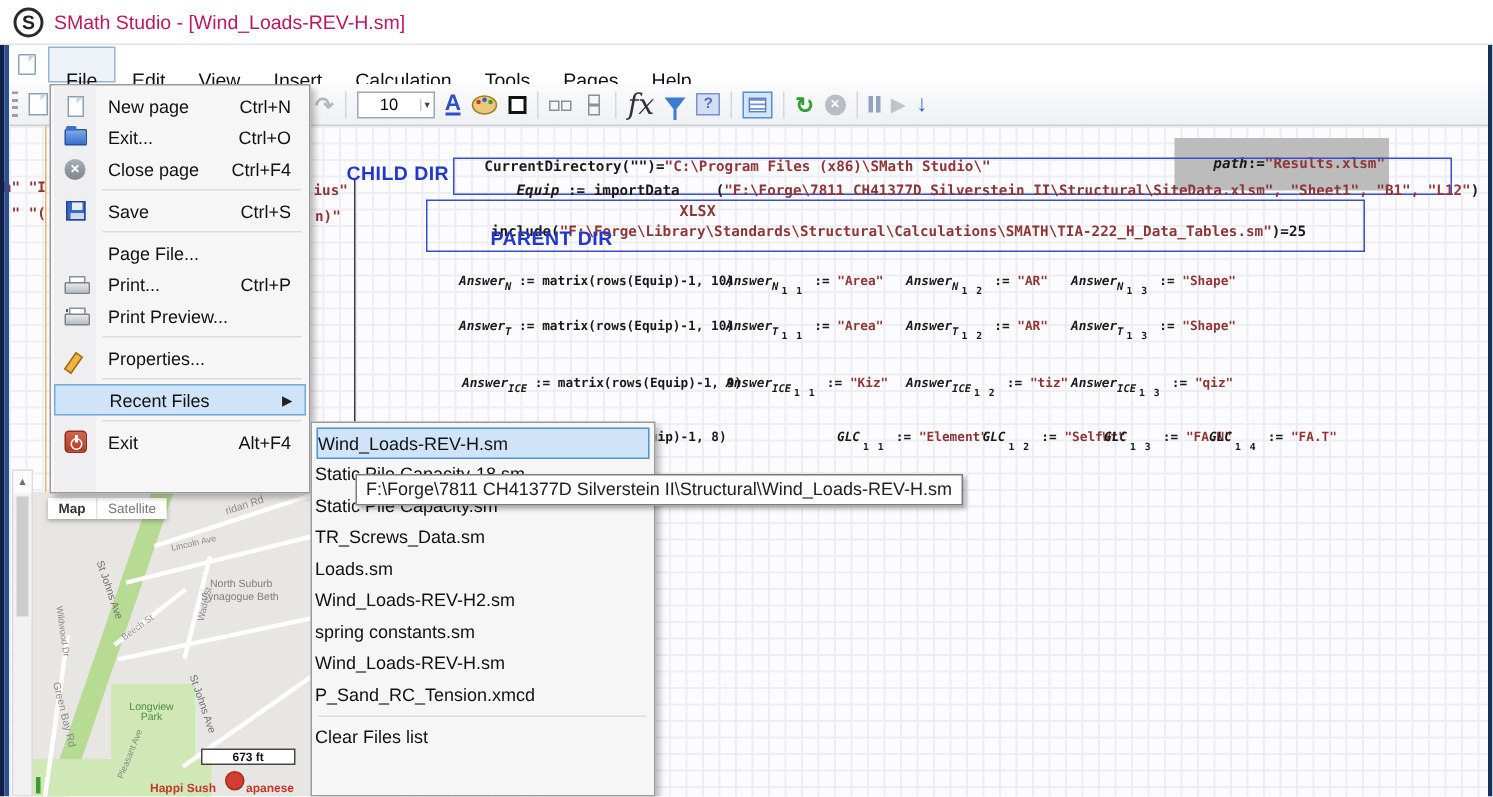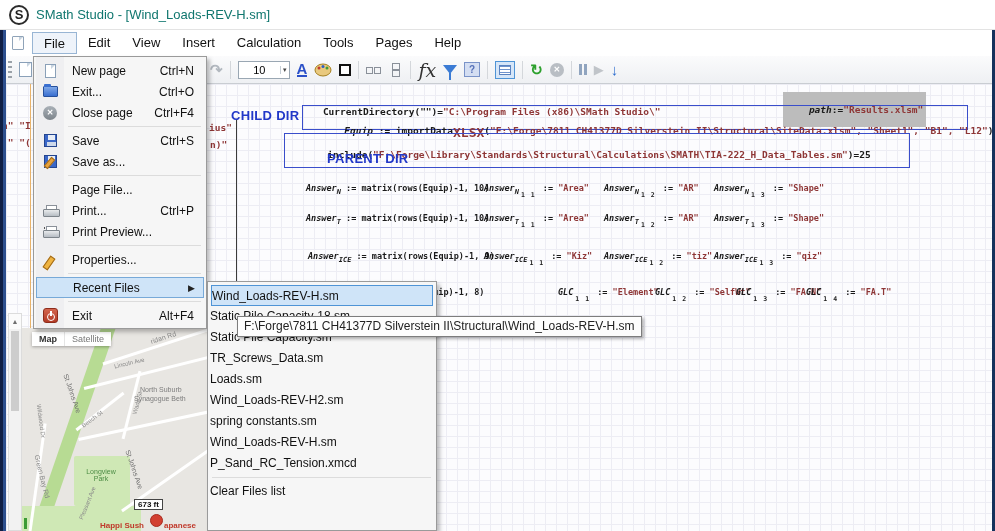--- a/index.html
+++ b/index.html
@@ -3,29 +3,29 @@
 <meta charset="utf-8">
 <style>
   * { margin:0; padding:0; box-sizing:border-box; }
   html,body { width:995px; height:531px; overflow:hidden; font-family:"Liberation Sans", sans-serif; }
   .abs { position:absolute; }
   #win { position:relative; width:995px; height:531px; background:#fff; }
 
   
   #titlebar { left:0; top:0; width:995px; height:30px; background:#fff; border-bottom:1px solid #e3e3e3; }
   #slogo { left:9px; top:5px; width:20px; height:20px; border:2px solid #2b2b2b; border-radius:50%; text-align:center; line-height:16px; font-weight:bold; font-size:13px; color:#222; background:#fff; }
-  #title { left:36px; top:7px; font-size:13px; color:#0f766e; }
+  #title { left:36px; top:7px; font-size:13px; color:#be185d; }
   #borderL1 { left:0; top:30px; width:3px; height:501px; background:#101f45; }
   #borderL2 { left:3px; top:30px; width:3px; height:501px; background:#2d4f8e; }
   #borderR { left:992px; top:30px; width:3px; height:501px; background:#16325c; }
 
   #menubar { left:6px; top:30px; width:986px; height:26px; background:#fff; display:flex; align-items:center; }
   .pagico { width:12px; height:14px; background:#fdfdfd; border:1px solid #8fa3b8; border-radius:1px; margin:0 8px 0 6px; position:relative; }
   .pagico::after{content:'';position:absolute;right:0;top:0;border-left:4px solid #c6d2de;border-bottom:4px solid transparent;}
-  .mitem { padding:0 11px; height:22px; line-height:22px; font-size:13px; color:#111; }
+  .mitem { padding:11px 11px; height:22px; line-height:22px; font-size:13px; color:#111; }
   .mopen { background:#eef3fa; border:1px solid #98b5d4; }
 
   #toolbar { left:6px; top:56px; width:986px; height:28px; background:linear-gradient(#fbfbfc,#eef0f3); border-bottom:1px solid #c9cdd2; }
   .tb { position:absolute; top:0; height:27px; display:flex; align-items:center; gap:7px; }
   .tsep { width:1px; height:18px; background:#d4d7db; }
   .dots { width:4px; height:18px; background:repeating-linear-gradient(#9aa1a8 0 2px, transparent 2px 5px); }
   .redo { color:#b2b8bf; font-size:15px; font-weight:bold; }
   .combo { width:52px; height:18px; background:#fff; border:1px solid #9aa7b3; font-size:11px; display:flex; align-items:center; }
   .combo b { flex:1; text-align:center; font-weight:normal; }
   .combo i { font-style:normal; font-size:7px; color:#444; border-left:1px solid #c4ccd4; padding:0 2px; }
@@ -54,21 +54,21 @@
     background-image:linear-gradient(#ededf4 1px, transparent 1px), linear-gradient(90deg,#ededf4 1px, transparent 1px);
     background-size:11px 11px; }
   #marginline { left:30px; top:84px; width:1px; height:447px; background:#e8b36a; }
   #vline { left:236px; top:120px; width:1px; height:166px; background:#3b3b3b; }
 
   .mono { position:absolute; font-family:"DejaVu Sans Mono", monospace; font-weight:bold; font-size:9.5px; color:#1a1a1a; white-space:pre; }
   .sm { font-size:8.5px; }
   .rstr { color:#8e3636; }
   .var { font-style:italic; }
   .sub { font-size:7px; position:relative; top:3px; }
-  .subr { font-size:13px; position:relative; top:3px; color:#8e3636; }
+  .subr { font-size:10px; position:relative; top:14px; color:#8e3636; }
   .idx { font-size:6.5px; position:relative; top:6px; margin:0 2px; letter-spacing:1px; }
   .bluebox { position:absolute; border:1px solid #3a4ecb; }
   .anno { position:absolute; font-weight:bold; font-size:13px; color:#2238c8; letter-spacing:0.3px; }
   .pathbox { background:#bcbcbc; padding:1px 3px; }
 
   
   #filemenu { left:33px; top:56px; width:174px; height:273px; background:#f6f6f6; border:1px solid #9a9a9a; box-shadow:3px 3px 4px rgba(0,0,0,.25); z-index:10; padding:3px 2px; }
   #filemenu::before { content:''; position:absolute; left:2px; top:0; width:28px; height:100%; background:#efeff1; }
   .fmi { position:relative; height:21px; display:flex; align-items:center; font-size:12px; color:#111; }
   .fmi .ico { width:28px; display:flex; justify-content:center; }
@@ -115,21 +115,21 @@
   
   #map { left:22px; top:328px; width:188px; height:203px; background:#e8e6e2; overflow:hidden; z-index:1; }
   .road { position:absolute; background:#fff; height:3px; }
   .roadv { position:absolute; background:#fff; width:3px; }
   .green { position:absolute; background:#cfe8b5; border-radius:2px; }
   .band { position:absolute; left:38px; top:-20px; width:14px; height:280px; background:#b7db93; transform:rotate(19deg); }
   .mlab { position:absolute; font-size:7px; color:#8a8a8a; white-space:nowrap; }
   .mbtns { position:absolute; left:10px; top:4px; display:flex; box-shadow:0 1px 3px rgba(0,0,0,.3); z-index:2; }
   .mbtn { background:#fff; font-size:9px; padding:2px 7px; color:#333; font-weight:bold; }
   .mbtn2 { color:#777; font-weight:normal; border-left:1px solid #e5e5e5; }
-  .scalebox { position:absolute; left:112px; top:171px; background:#fff; border:1px solid #444; font-size:8px; font-weight:bold; padding:0 3px; color:#111; }
+  .scalebox { position:absolute; left:112px; top:171px; background:#fff; border:1px solid #444; font-size:8px; font-weight:bold; padding:0 20px; color:#111; }
   .happi { position:absolute; left:78px; top:193px; color:#c0392b; font-size:8px; font-weight:bold; }
   .marker { position:absolute; left:128px; top:186px; width:13px; height:13px; background:#d23f31; border-radius:50%; border:1px solid #a72a1e; }
   .pin { position:absolute; left:2px; top:190px; width:3px; height:11px; background:#3c9b35; }
 </style>
 </head>
 <body>
 
 <div id="win">
 
   <div id="titlebar" class="abs">
@@ -315,27 +315,20 @@
         <span class="sc">Ctrl+F4</span>
       </div>
     <div class="fmsep"></div>
     <div class="fmi">
         <span class="ico">
           <span class="icsave"></span>
         </span>
         <span class="lbl">Save</span>
         <span class="sc">Ctrl+S</span>
       </div>
-    <div class="fmi">
-        <span class="ico">
-          <span class="icsave icpencil"></span>
-        </span>
-        <span class="lbl">Save as...</span>
-        <span class="sc"></span>
-      </div>
     <div class="fmsep"></div>
     <div class="fmi">
         <span class="ico"></span>
         <span class="lbl">Page File...</span>
         <span class="sc"></span>
       </div>
     <div class="fmi">
         <span class="ico">
           <span class="icprint"></span>
         </span>

